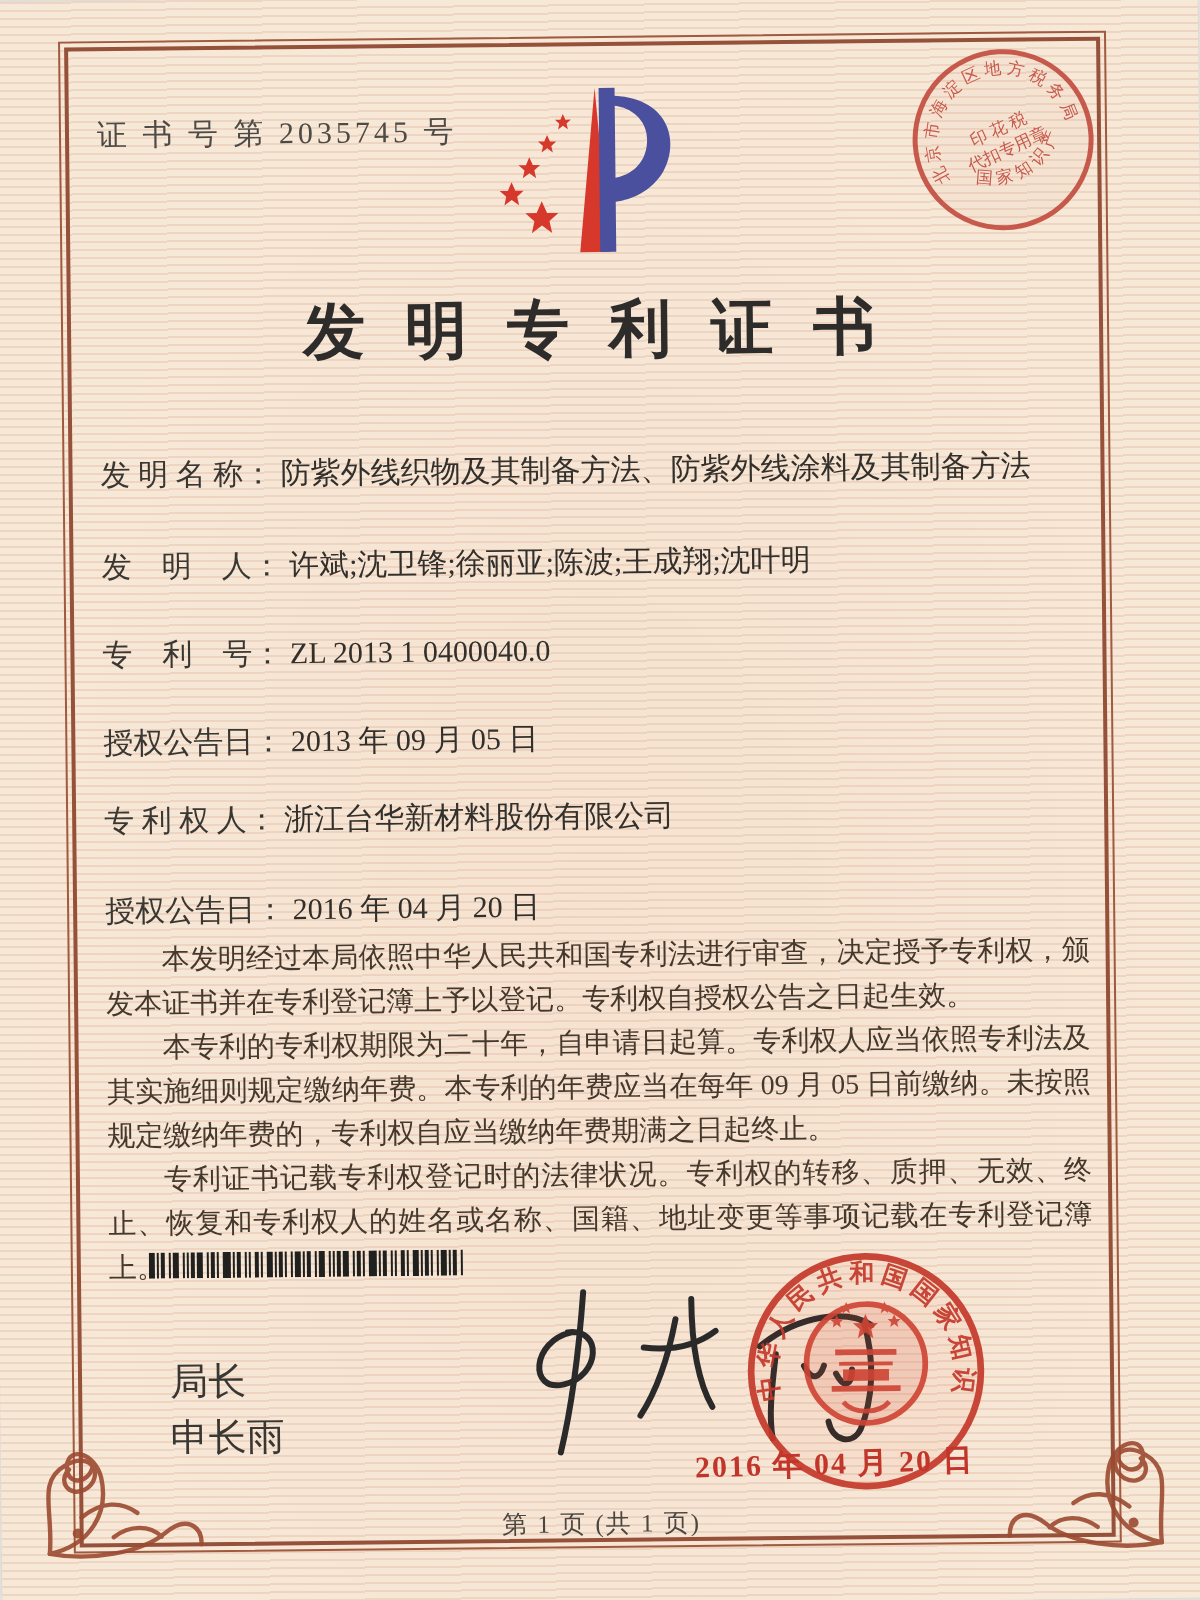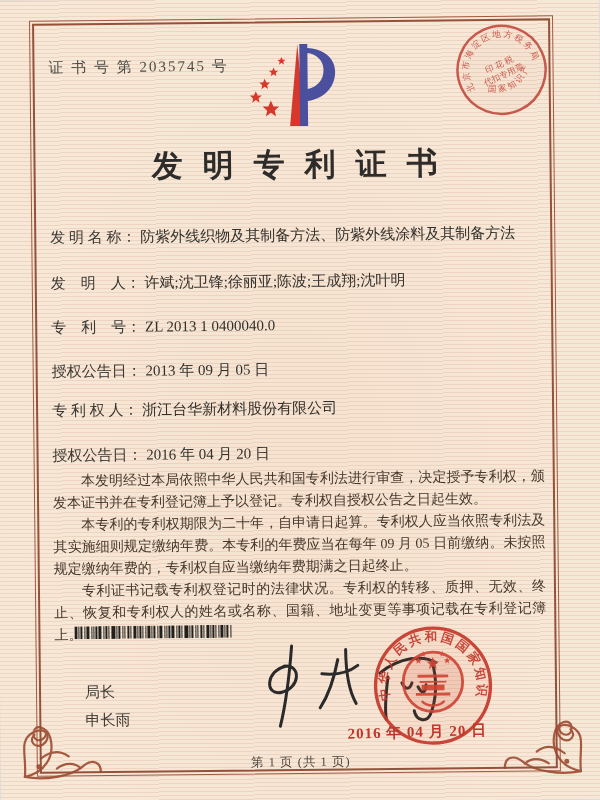--- a/index.html
+++ b/index.html
@@ -37,21 +37,21 @@
   .row{position:absolute;left:55px;width:496px;font-size:15px;color:#3a3733;white-space:nowrap;}
   .row .lab{color:#3a3733;}
   .row .val{color:#33302c;}
   .r1{top:228px}.r2{top:274px}.r3{top:318px}.r4{top:362px}.r5{top:401px}.r6{top:446px}
   .body-text{
     position:absolute;left:55px;top:470px;width:492px;
     font-size:14px;line-height:22px;color:#45382c;text-align:justify;
   }
   .body-text p{margin:0;text-indent:2em;}
   .barcode{position:absolute;left:75px;top:626px;}
-  .director{position:absolute;left:85px;top:678px;font-size:15px;color:#3a3733;line-height:28px;}
+  .director{position:absolute;left:85px;top:678px;font-size:19px;color:#3a3733;line-height:28px;}
   .signature{position:absolute;left:252px;top:642px;}
   .seal{position:absolute;left:366px;top:622px;opacity:0.92;}
   .seal-date{
     position:absolute;left:347px;top:726px;font-size:15px;font-weight:600;
     color:#c2352a;letter-spacing:1px;transform:rotate(-1deg);
   }
   .footer{
     position:absolute;left:0;top:756px;width:600px;text-align:center;
     font-size:12.5px;color:#4c4641;letter-spacing:1px;
   }

